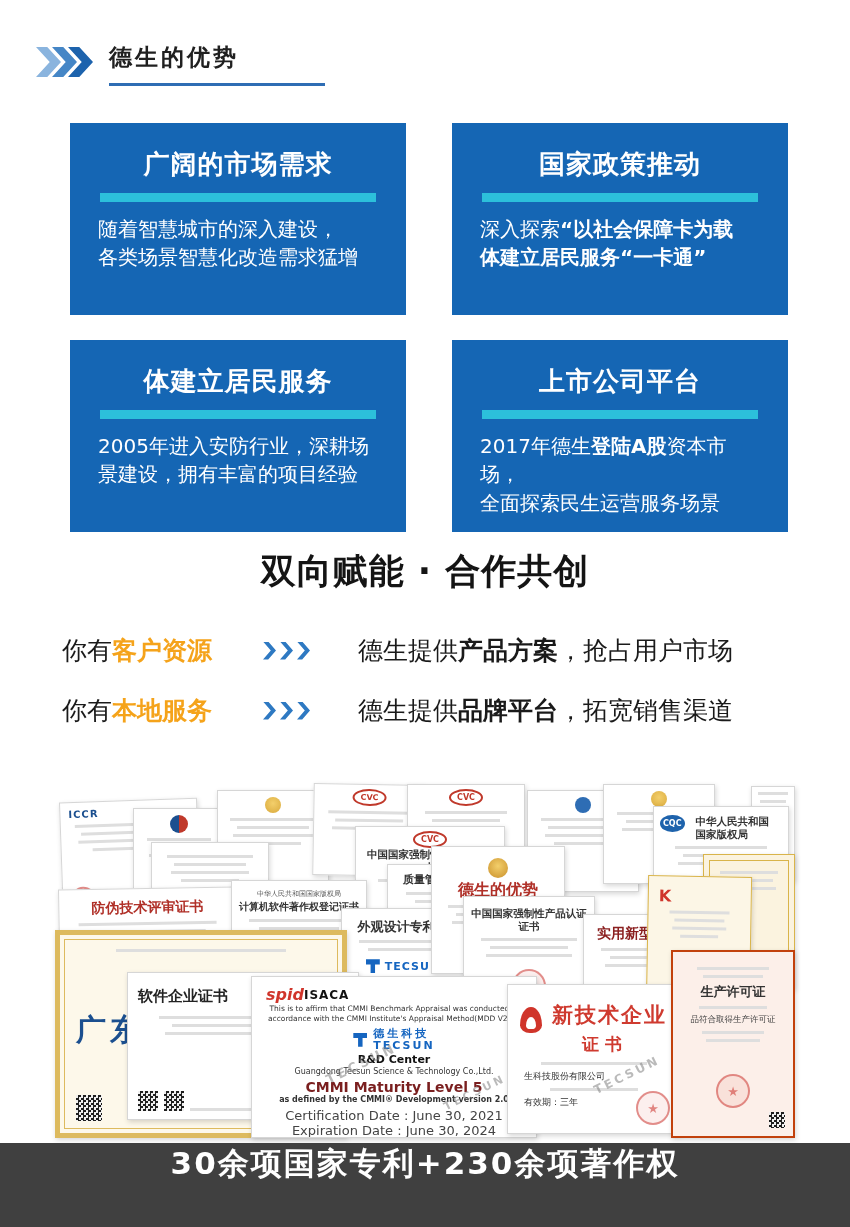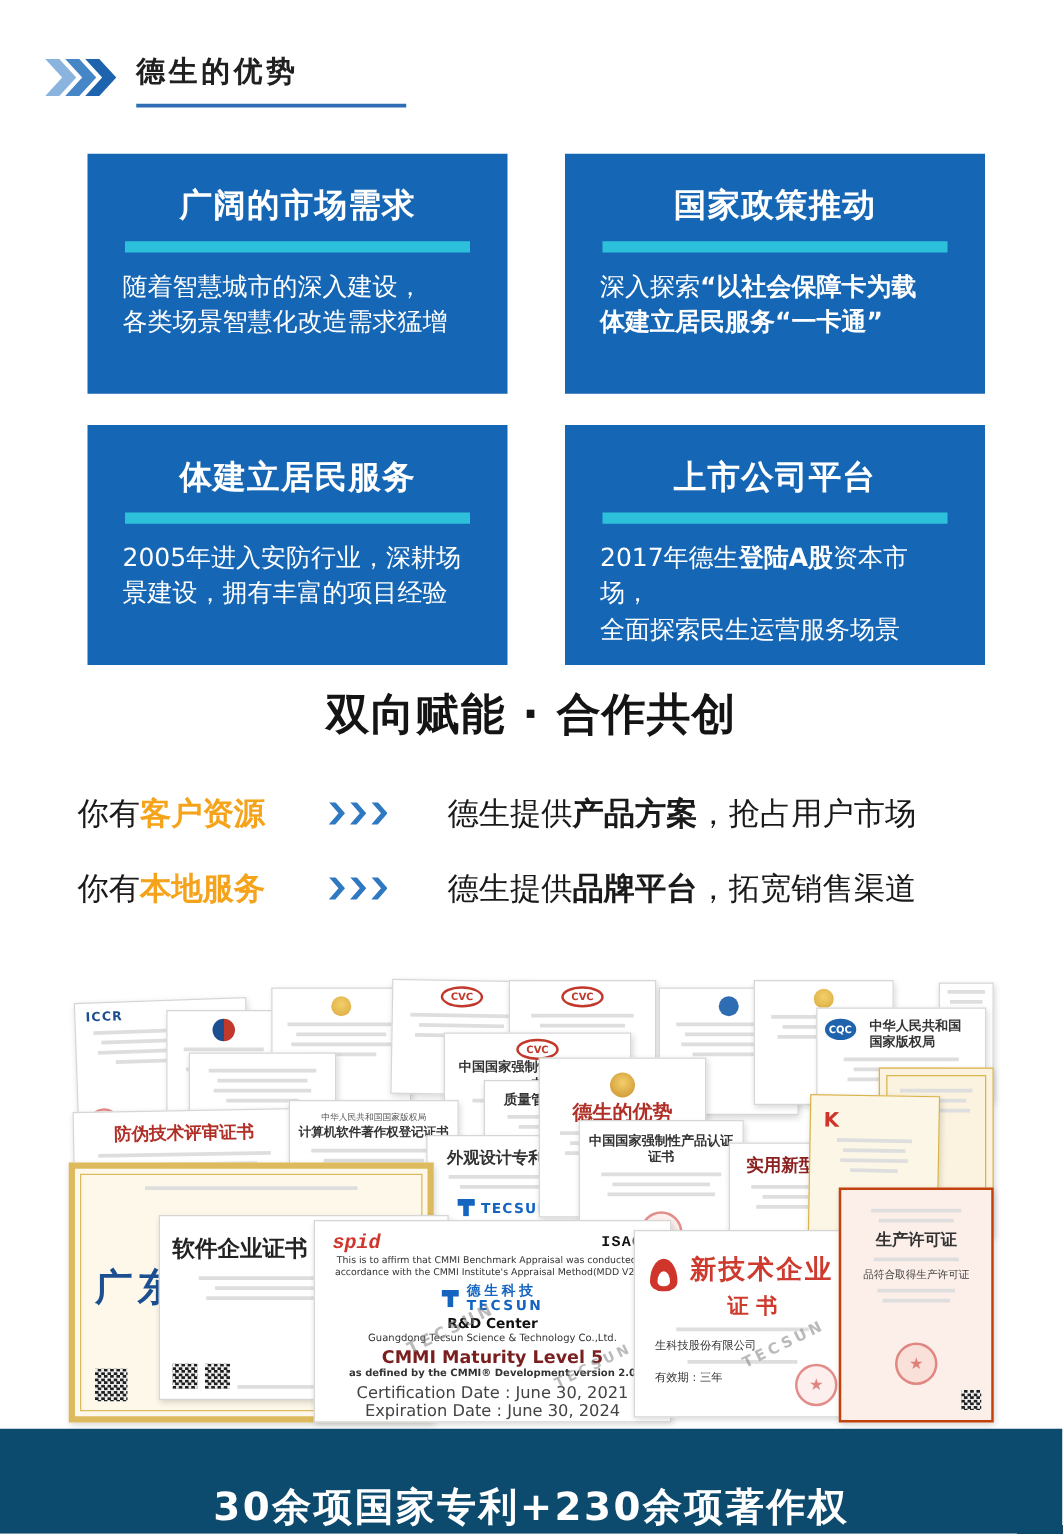--- a/index.html
+++ b/index.html
@@ -90,27 +90,27 @@
   .b4{left:286px;top:124px;width:124px;height:108px;}
   .b5{left:376px;top:62px;width:134px;height:128px;}
   .b6{left:408px;top:112px;width:132px;height:112px;}
   .b7{left:528px;top:130px;width:140px;height:102px;}
   .b8{left:592px;top:92px;width:104px;height:132px;background:#fcf6e6;transform:rotate(1deg);}
   .c1{left:0;top:146px;width:292px;height:208px;background:#fdf8ea;border:5px solid #ddba5e;}
   .c1i{position:absolute;inset:4px;border:1px solid #ddba5e;}
   .gd{font-size:30px;font-weight:bold;color:#1b4f8f;margin:58px 0 0 16px;letter-spacing:4px;}
   .c2{left:72px;top:188px;width:232px;height:148px;padding:8px 10px;}
   .sw-head{display:flex;justify-content:space-between;align-items:flex-start;}
-  .sw-title{font-size:18px;font-weight:bold;color:#222;margin-top:6px;}
+  .sw-title{font-size:15px;font-weight:bold;color:#222;margin-top:6px;}
   .csee{color:#1565c0;font-weight:bold;font-size:12px;display:block;text-align:right;}
   .csa{color:#2e8b3e;font-weight:bold;font-size:10px;display:block;text-align:right;}
   .sw-foot{position:absolute;left:10px;bottom:8px;display:flex;gap:6px;align-items:flex-end;}
   .sw-foot .qr{position:static;}
   .c3{left:196px;top:192px;width:286px;height:162px;padding:8px 14px;text-align:center;}
-  .cmmi-head{display:flex;justify-content:space-between;align-items:center;font-family:Liberation Mono, monospace;}
+  .cmmi-head{display:flex;align-items:center;}
   .spid{color:#d0352b;font-weight:bold;font-style:italic;font-size:16px;}
   .isaca{color:#111;font-weight:bold;font-size:12px;letter-spacing:1px;}
   .cmmi-line{font-size:7.5px;color:#333;line-height:1.35;}
   .cmmi-brand{display:flex;justify-content:center;align-items:center;gap:6px;margin:4px 0 2px;}
   .brand-col{display:flex;flex-direction:column;align-items:flex-start;line-height:1.05;}
   .brand-cn{color:#1565c0;font-weight:bold;font-size:11px;letter-spacing:3px;}
   .brand-en{color:#1565c0;font-weight:bold;font-size:11px;letter-spacing:2px;}
   .cmmi-dept{font-size:11px;font-weight:bold;color:#111;}
   .cmmi-co{font-size:8px;color:#333;margin:1px 0 3px;}
   .cmmi-level{font-size:14px;font-weight:bold;color:#7a1f1f;}
@@ -124,22 +124,22 @@
   .c5{left:616px;top:166px;width:124px;height:188px;background:#fcefe9;border:2px solid #c2410c;padding:10px 8px;}
   .lic-title{font-size:13px;font-weight:bold;color:#333;text-align:center;margin:4px 0;}
   .lic-line{font-size:8.5px;color:#444;text-align:center;margin:4px 0;}
   .wm{position:absolute;color:rgba(130,130,130,.55);font-weight:bold;letter-spacing:3px;
       transform:rotate(-26deg);}
   .wm1{left:268px;top:272px;font-size:13px;}
   .wm2{left:386px;top:302px;font-size:11px;}
   .wm3{left:536px;top:284px;font-size:12px;}
 
   
-  .footer{position:absolute;left:0;top:1143px;width:850px;height:84px;background:#0c4a6e;
-      display:flex;align-items:flex-end;justify-content:center;}
+  .footer{position:absolute;left:0;top:1143px;width:850px;height:84px;background:#404040;
+      display:flex;align-items:flex-start;justify-content:center;}
   .footer-text{color:#fff;font-size:31px;font-weight:bold;letter-spacing:2px;}
 </style>
 </head>
 <body>
 
 <div class="header">
   <div>
     <span class="chev k1"></span><span class="chev k2"></span><span class="chev k3"></span>
   </div>
   <div class="header-title">德生的优势</div>

